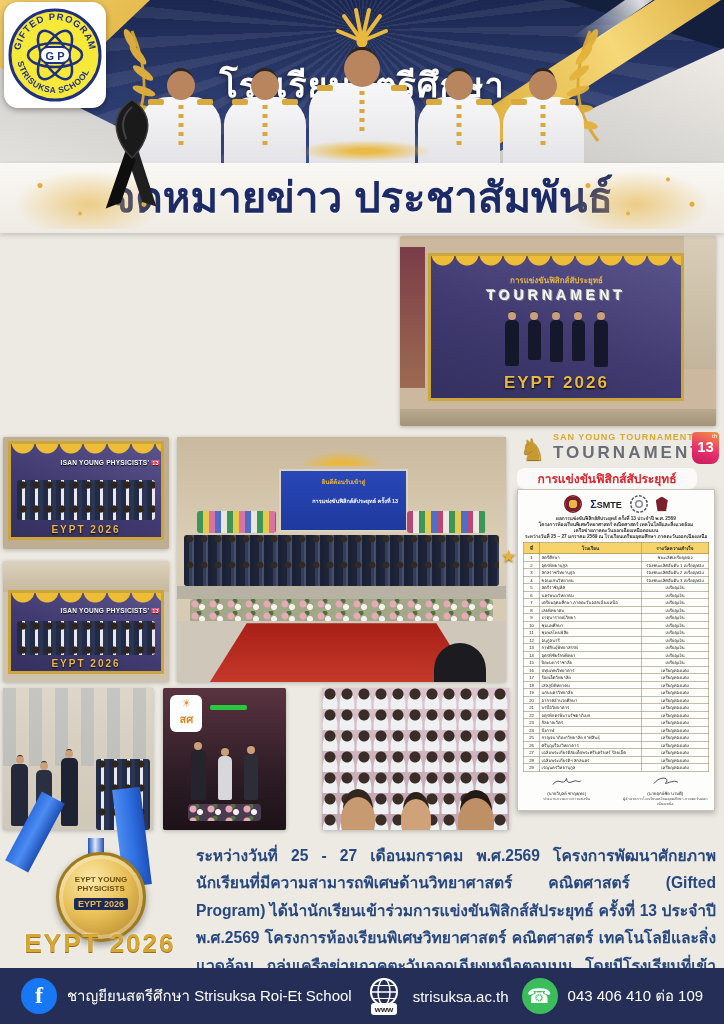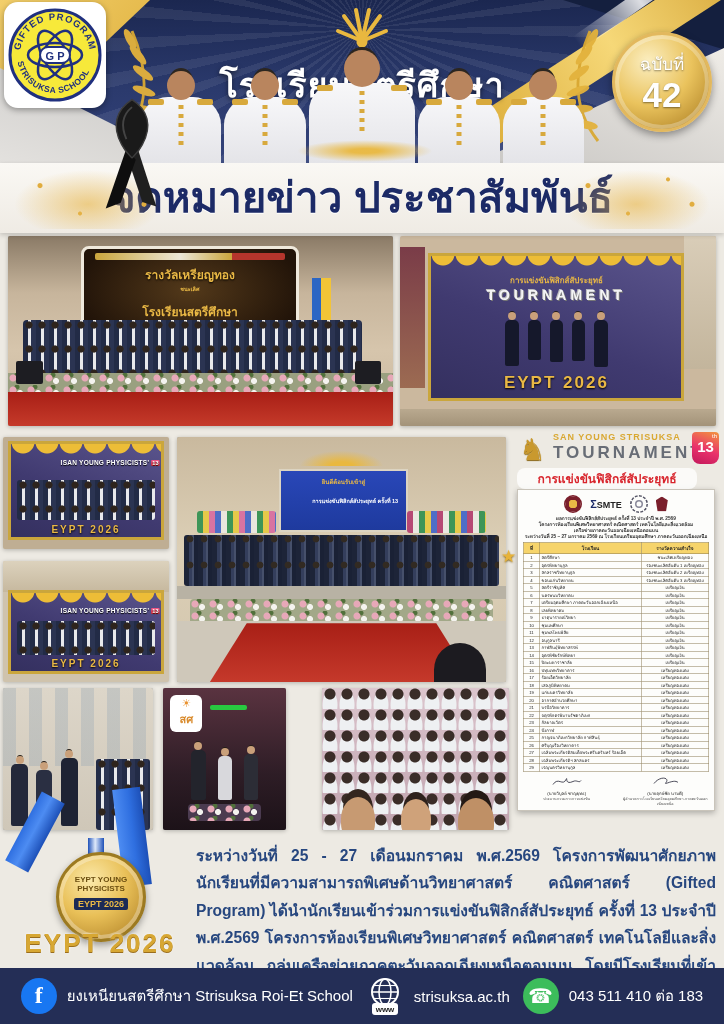--- a/index.html
+++ b/index.html
@@ -272,54 +272,35 @@
         <g fill="none" stroke="#20307f" stroke-width="2.5">
           <ellipse cx="51" cy="53" rx="27" ry="12"></ellipse>
           <ellipse cx="51" cy="53" rx="27" ry="12" transform="rotate(60 51 53)"></ellipse>
           <ellipse cx="51" cy="53" rx="27" ry="12" transform="rotate(120 51 53)"></ellipse>
         </g>
         <rect x="36" y="45" width="30" height="16" rx="8" fill="#fff" stroke="#20307f" stroke-width="2"></rect>
         <text x="51" y="57.5" text-anchor="middle" font-size="11" font-weight="bold" fill="#20307f">G P</text>
       </svg>
     </div>
 
-    <div class="issue-badge">
-      <div class="issue-label">ฉบับที่</div>
-      <div class="issue-num">42</div>
-    </div>
   </div>
 
   <svg class="mourn" viewBox="0 0 100 130">
     <path d="M56 58 L76 120 L61 115 L46 70 Z" fill="#1f1f1f"></path>
     <path d="M44 58 L22 122 L38 116 L54 70 Z" fill="#0e0e0e"></path>
     <path d="M50 6 C33 17 28 34 39 54 C43 62 48 66 50 68 C52 66 57 62 61 54 C72 34 67 17 50 6 Z" fill="#1a1a1a" stroke="#3c3c3c" stroke-width="1.5"></path>
     <path d="M50 14 C40 22 38 34 44 48" fill="none" stroke="#444" stroke-width="2"></path>
   </svg>
 
   <div class="title-band">
     <div class="sparkle l"></div>
     <div class="sparkle r"></div>
     <div class="main-title">จดหมายข่าว ประชาสัมพันธ์</div>
   </div>
 
-  <div class="ph" style="left:8px;top:236px;width:385px;height:190px;">
-    <div class="lay" style="inset:0;background:linear-gradient(180deg,#8a7a66,#c7b59c 30%,#d6c5ac 60%,#c9b89f);"></div>
-    <div class="scr">
-      <div class="scr-banner"></div>
-      <div class="t1">รางวัลเหรียญทอง</div>
-      <div class="t2">ชนะเลิศ</div>
-      <div class="t3">โรงเรียนสตรีศึกษา</div>
-    </div>
-    <div class="lay" style="left:79%;top:22%;width:5%;height:33%;background:linear-gradient(90deg,#2b66c4 0 50%,#f2c437 50%);"></div>
-    <div class="lay band-people" style="left:4%;right:8%;top:44%;height:32%;border-radius:4px;"></div>
-    <div class="lay flowers" style="left:0;right:0;top:72%;height:11%;background-color:#9aa080;"></div>
-    <div class="lay" style="left:2%;top:66%;width:7%;height:12%;background:#1d1d22;border-radius:2px;"></div>
-    <div class="lay" style="right:3%;top:66%;width:7%;height:12%;background:#1d1d22;border-radius:2px;"></div>
-    <div class="lay" style="left:0;right:0;top:82%;bottom:0;background:linear-gradient(180deg,#a81f16,#c53a2a);"></div>
-  </div>
 
   <div class="ph" style="left:400px;top:236px;width:316px;height:190px;background:#cbb89e;">
     <div class="lay" style="left:0;top:6%;width:8%;bottom:20%;background:linear-gradient(180deg,#7a3c48,#9c6b52);"></div>
     <div class="lay" style="right:0;top:0;width:10%;bottom:30%;background:linear-gradient(180deg,#d9cdb8,#c3b59c);"></div>
     <div class="board" style="left:9%;right:10%;top:9%;bottom:13%;">
       <div class="curtain"></div>
       <div class="b-thai" style="margin-top:18px;font-size:8px;">การแข่งขันฟิสิกส์สัประยุทธ์</div>
       <div class="b-tour" style="font-size:14px;">TOURNAMENT</div>
       <div class="figrow" style="bottom:22%;">
         <i class="fig" style="width:14px;height:46px;"></i>
@@ -374,21 +355,21 @@
     <div class="lay band-suits" style="left:2%;right:2%;top:40%;height:21%;border-radius:3px;"></div>
     <div class="lay" style="left:0;right:0;top:61%;height:5%;background:#b8b2a4;"></div>
     <div class="lay flowers" style="left:4%;right:4%;top:66%;height:11%;background-color:#a2a888;border-radius:4px;"></div>
     <div class="lay" style="left:0;right:0;top:75%;bottom:0;background:#cfc8ba;"></div>
     <div class="lay" style="left:10%;right:10%;top:76%;bottom:0;background:linear-gradient(180deg,#a81f16,#c5392b);clip-path:polygon(14% 0,86% 0,100% 100%,0 100%);"></div>
     <div class="lay" style="right:6%;bottom:-6%;width:16%;height:22%;border-radius:50% 50% 0 0;background:#1c1b20;"></div>
   </div>
 
   <div class="tlogo">
     <span class="knight">♞</span>
-    <div class="l1">SAN YOUNG STRISUKSA</div>
+    <div class="l1">SAN YOUNG TOURNAMENT</div>
     <div class="l2">TOURNAMENT</div>
     <div class="shield">
       <b>13</b>
       <i>th</i>
     </div>
     <div class="l3">การแข่งขันฟิสิกส์สัประยุทธ์</div>
   </div>
 
   <div class="paper">
     <div class="paper-in">
@@ -622,33 +603,33 @@
     <div class="m1">EYPT YOUNG PHYSICISTS</div>
     <div class="m2">EYPT 2026</div>
   </div>
   <div class="medal-cap">EYPT 2026</div>
 
   <p class="body-text"><span>ระหว่างวันที่ 25 - 27 เดือนมกราคม พ.ศ.2569 โครงการพัฒนาศักยภาพนักเรียนที่มีความสามารถพิเศษด้านวิทยาศาสตร์ คณิตศาสตร์ (Gifted Program) ได้นำนักเรียนเข้าร่วมการแข่งขันฟิสิกส์สัประยุทธ์ ครั้งที่ 13 ประจำปี พ.ศ.2569 โครงการห้องเรียนพิเศษวิทยาศาสตร์ คณิตศาสตร์ เทคโนโลยีและสิ่งแวดล้อม กลุ่มเครือข่ายภาคตะวันออกเฉียงเหนือตอนบน โดยมีโรงเรียนที่เข้าร่วมการแข่งขัน 26 โรงเรียน ณ โรงเรียนเตรียมอุดมศึกษา ภาคตะวันออกเฉียงเหนือ จังหวัดสกลนคร </span><span class="hl">ได้รับรางวัล ชนะเลิศเหรียญทอง</span></p>
 
   <div class="footer">
     <div class="fitem">
       <div class="fb-ic">f</div>
-      <span>ยงเหนียนสตรีศึกษา  Strisuksa Roi-Et School</span>
+      <span>ชาญยียนสตรีศึกษา  Strisuksa Roi-Et School</span>
     </div>
     <div class="fitem">
       <svg width="38" height="40" viewBox="0 0 38 40">
         <circle cx="19" cy="16" r="13" fill="none" stroke="#fff" stroke-width="2"></circle>
         <ellipse cx="19" cy="16" rx="6" ry="13" fill="none" stroke="#fff" stroke-width="1.5"></ellipse>
         <line x1="6" y1="16" x2="32" y2="16" stroke="#fff" stroke-width="1.5"></line>
         <line x1="8" y1="9.5" x2="30" y2="9.5" stroke="#fff" stroke-width="1.1"></line>
         <line x1="8" y1="22.5" x2="30" y2="22.5" stroke="#fff" stroke-width="1.1"></line>
         <rect x="6" y="27" width="26" height="12" rx="3" fill="#fff"></rect>
         <text x="19" y="36" text-anchor="middle" font-size="8" font-weight="bold" fill="#222">www</text>
       </svg>
       <span>strisuksa.ac.th</span>
     </div>
     <div class="fitem">
       <div class="ph-ic">☎</div>
-      <span>043 511 410 ต่อ 183</span>
+      <span>043 406 410 ต่อ 109</span>
     </div>
   </div>
 
 </div>
 
 </body></html>

